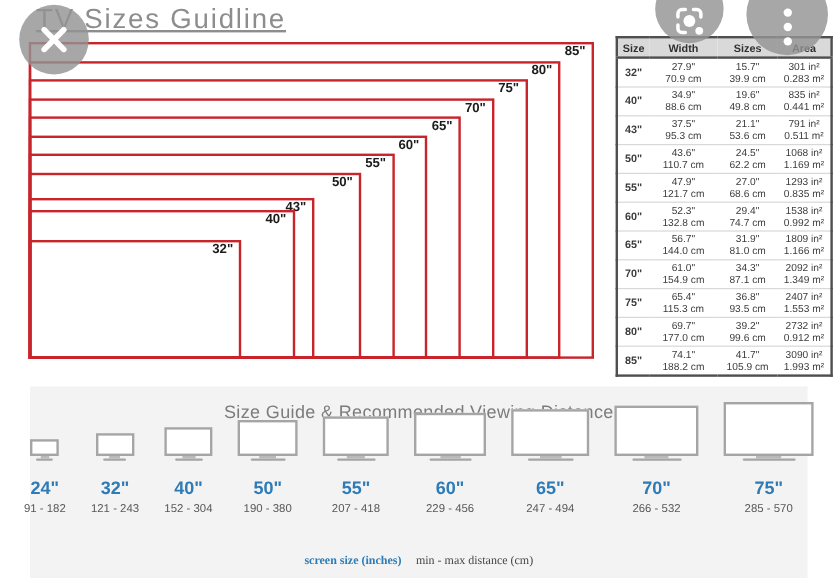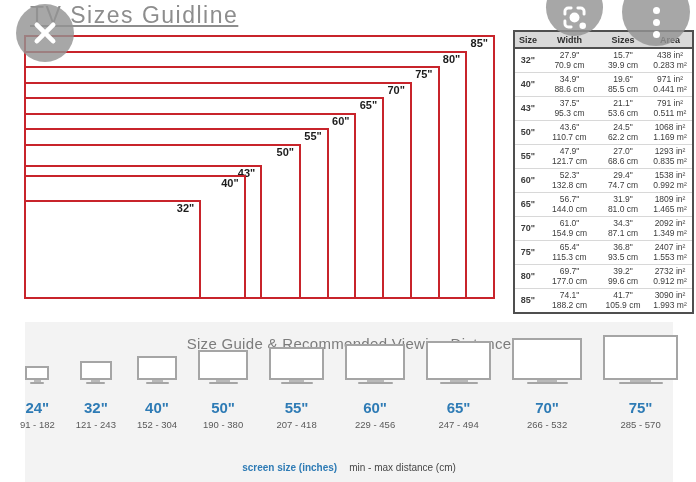--- a/index.html
+++ b/index.html
@@ -56,21 +56,21 @@
   .tv-row{
     display:flex;align-items:flex-end;justify-content:center;gap:21px;
     height:74px;margin-top:4px;
   }
   .tv-item{display:flex;flex-direction:column;align-items:center;}
   .tv-screen{box-sizing:border-box;border:2px solid #a5a5a5;background:#ffffff;}
   .tv-neck{height:2px;background:#b9b9b9;}
   .tv-base{height:2px;background:#a5a5a5;border-radius:1px;}
   .tv-size{margin-top:15px;font-size:15px;font-weight:bold;color:#2e7bb5;white-space:nowrap;}
   .tv-dist{margin-top:3px;font-size:9.5px;color:#595959;white-space:nowrap;}
-  .legend{position:absolute;left:0;right:0;top:140px;text-align:center;font-size:10px;}
+  .legend{position:absolute;left:0;right:0;top:140px;text-align:center;font-size:10px;font-family:Liberation Serif, serif;}
   .legend .blue{color:#2e7bb5;font-weight:bold;}
   .legend .dark{color:#474747;margin-left:12px;}
 </style>
 </head>
 <body>
 
 <div class="page-title">TV Sizes Guidline</div>
 
 <button class="circle-btn" id="close-btn">
   <span style="display:flex;">
@@ -155,36 +155,36 @@
         <td class="size-cell">32"</td>
         <td>
           <div>27.9"</div>
           <div>70.9 cm</div>
         </td>
         <td>
           <div>15.7"</div>
           <div>39.9 cm</div>
         </td>
         <td>
-          <div>438 in²</div>
+          <div>301 in²</div>
           <div>0.283 m²</div>
         </td>
       </tr>
       <tr>
         <td class="size-cell">40"</td>
         <td>
           <div>34.9"</div>
           <div>88.6 cm</div>
         </td>
         <td>
           <div>19.6"</div>
-          <div>85.5 cm</div>
-        </td>
-        <td>
-          <div>971 in²</div>
+          <div>49.8 cm</div>
+        </td>
+        <td>
+          <div>835 in²</div>
           <div>0.441 m²</div>
         </td>
       </tr>
       <tr>
         <td class="size-cell">43"</td>
         <td>
           <div>37.5"</div>
           <div>95.3 cm</div>
         </td>
         <td>
@@ -246,21 +246,21 @@
         <td>
           <div>56.7"</div>
           <div>144.0 cm</div>
         </td>
         <td>
           <div>31.9"</div>
           <div>81.0 cm</div>
         </td>
         <td>
           <div>1809 in²</div>
-          <div>1.465 m²</div>
+          <div>1.166 m²</div>
         </td>
       </tr>
       <tr>
         <td class="size-cell">70"</td>
         <td>
           <div>61.0"</div>
           <div>154.9 cm</div>
         </td>
         <td>
           <div>34.3"</div>

